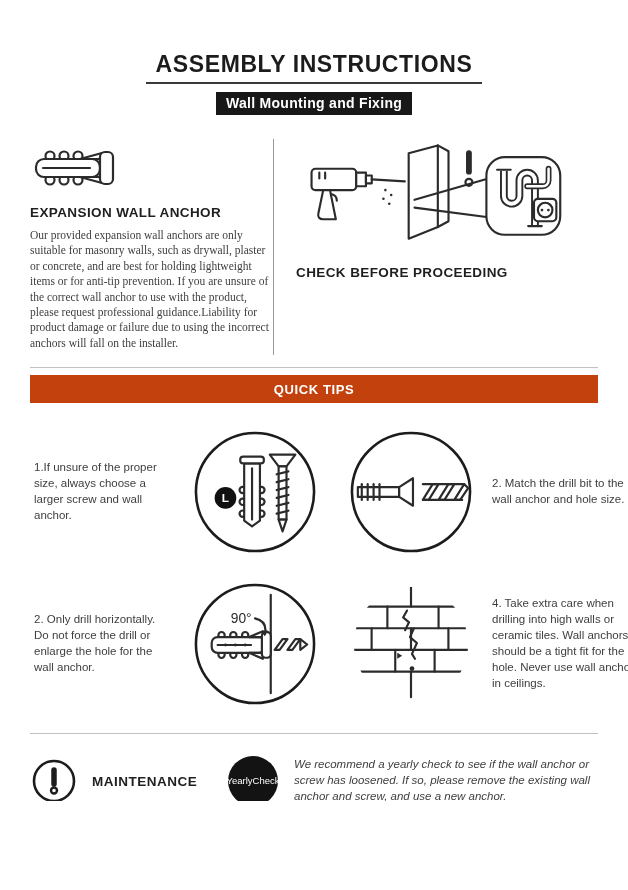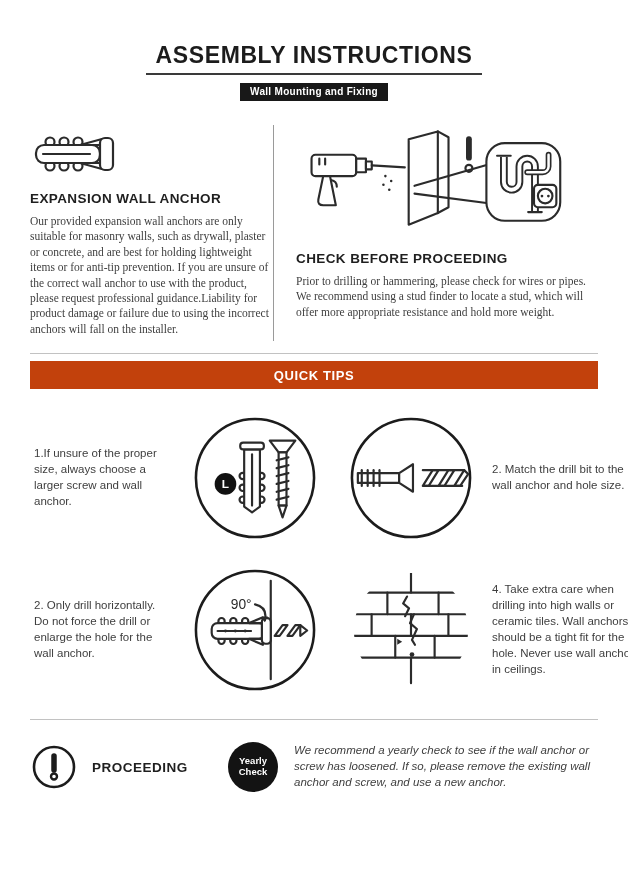--- a/index.html
+++ b/index.html
@@ -1,30 +1,30 @@
 <!DOCTYPE html>
 <html><head>
 <meta charset="utf-8">
 <style>
   * { margin:0; padding:0; box-sizing:border-box; }
   html,body { background:#ffffff; }
   .page {
-    width:628px; height:788px; margin:4px auto; background:#ffffff;
+    width:628px; height:788px; margin:13px auto; background:#ffffff;
     font-family:"Liberation Sans", sans-serif; color:#212121;
     padding:0 30px; overflow:hidden; position:relative;
   }
   
   .hdr { text-align:center; padding-top:38px; }
   .title {
     display:inline-block; font-size:23px; font-weight:bold; letter-spacing:0.6px;
     border-bottom:2px solid #3a3a3a; padding:0 10px 4px 10px; color:#1c1c1c;
   }
   .badge {
     display:inline-block; margin-top:8px; background:#181818; color:#ffffff;
-    font-size:10px; font-weight:bold; padding:3px 10px 4px 10px; letter-spacing:0.3px;
+    font-size:14px; font-weight:bold; padding:3px 10px 4px 10px; letter-spacing:0.3px;
   }
   
   .cols { display:flex; margin-top:24px; min-height:216px; }
   .col-left { width:244px; flex:none; border-right:1px solid #9a9a9a; }
   .col-right { flex:1; padding-left:22px; }
   .sec-heading { font-size:13.5px; font-weight:bold; letter-spacing:0.4px; color:#1f1f1f; margin:14px 0 8px 0; }
   .body-text { font-size:11.5px; line-height:1.34; color:#3e3e3e;font-family:Liberation Serif, serif; }
   .col-right .sec-heading { margin-top:16px; }
   .anchor-svg { margin-top:6px; }
   
@@ -44,22 +44,22 @@
   .tip-text.right { width:152px; flex:none; margin-left:18px; }
   .tip-circle { flex:none; }
   .tip-circle.c1 { margin-left:24px; }
   .tip-circle.c2 { margin-left:30px; }
   
   .maint-rule { margin-top:16px; }
   .maint { display:flex; align-items:center; margin-top:22px; }
   .maint-heading { font-size:13.5px; font-weight:bold; letter-spacing:0.5px; color:#1f1f1f; margin-left:14px; }
   .yearly-badge {
     margin-left:auto; width:50px; height:50px; border-radius:50%; background:#131313;
-    color:#ffffff; display:flex; flex-direction:column; align-items:center; justify-content:center;
-    font-size:9.5px; font-weight:bold; line-height:1.15; flex:none; text-align:center;
+    color:#ffffff; display:flex; align-items:center; justify-content:center;
+    font-size:9.5px; font-weight:normal; line-height:1.15; flex:none; text-align:center;
   }
   .maint-text { width:304px; flex:none; margin-left:16px; font-size:11.5px; line-height:1.38; color:#3e3e3e;font-style:italic; }
   .bottom-rule { margin-top:14px; border-top:2px solid #bdbdbd; }
   svg { display:block; }
   svg text { font-family:"Liberation Sans", sans-serif; }
   .stroke { fill:none; stroke:#2b2b2b; stroke-width:2.2; stroke-linecap:round; stroke-linejoin:round; }
   .fillw { fill:#ffffff; stroke:#2b2b2b; stroke-width:2.2; stroke-linejoin:round; }
 </style>
 </head>
 <body>
@@ -126,21 +126,20 @@
 
         <path d="M238,48 h16 a6,6 0 0 0 6,-6 v-12" fill="none" stroke="#2b2b2b" stroke-width="6" stroke-linecap="round"></path>
         <path d="M238,48 h16 a6,6 0 0 0 6,-6 v-12" fill="none" stroke="#ffffff" stroke-width="2.6" stroke-linecap="round"></path>
 
         <rect class="fillw" x="245" y="61" width="23" height="23" rx="4"></rect>
         <circle class="stroke" cx="256.5" cy="72.5" r="7.5"></circle>
         <circle cx="253.2" cy="72.5" r="1.4" fill="#2b2b2b"></circle>
           <circle cx="259.8" cy="72.5" r="1.4" fill="#2b2b2b"></circle>
       </svg>
       <div class="sec-heading">CHECK BEFORE PROCEEDING</div>
-      <div class="body-text">Prior to drilling or hammering, please check for wires or pipes. We recommend using a stud finder to locate a stud, which will offer more appropriate resistance and hold more weight.</div>
     </div>
   </div>
 
   <hr class="rule top-of-bar">
 
   <div class="bar">
     <span>QUICK TIPS</span>
   </div>
 
   <div class="tips">
@@ -258,21 +257,21 @@
   </div>
 
   <hr class="rule maint-rule">
 
   <div class="maint">
     <svg width="48" height="48" viewBox="0 0 48 48">
       <circle cx="24" cy="24" r="20" fill="none" stroke="#1c1c1c" stroke-width="2.6"></circle>
       <path d="M24,13 L24,27" stroke="#1c1c1c" stroke-width="5.5" stroke-linecap="round" fill="none"></path>
       <circle cx="24" cy="33.5" r="3" fill="none" stroke="#1c1c1c" stroke-width="2.4"></circle>
     </svg>
-    <div class="maint-heading">PROCEEDING</div>
+    <div class="maint-heading">MAINTENANCE</div>
     <div class="yearly-badge">
       <span>Yearly</span>
       <span>Check</span>
     </div>
     <div class="maint-text">We recommend a yearly check to see if the wall anchor or screw has loosened. If so, please remove the existing wall anchor and screw, and use a new anchor.</div>
   </div>
 
   <hr class="rule bottom-rule">
 
 </div>

